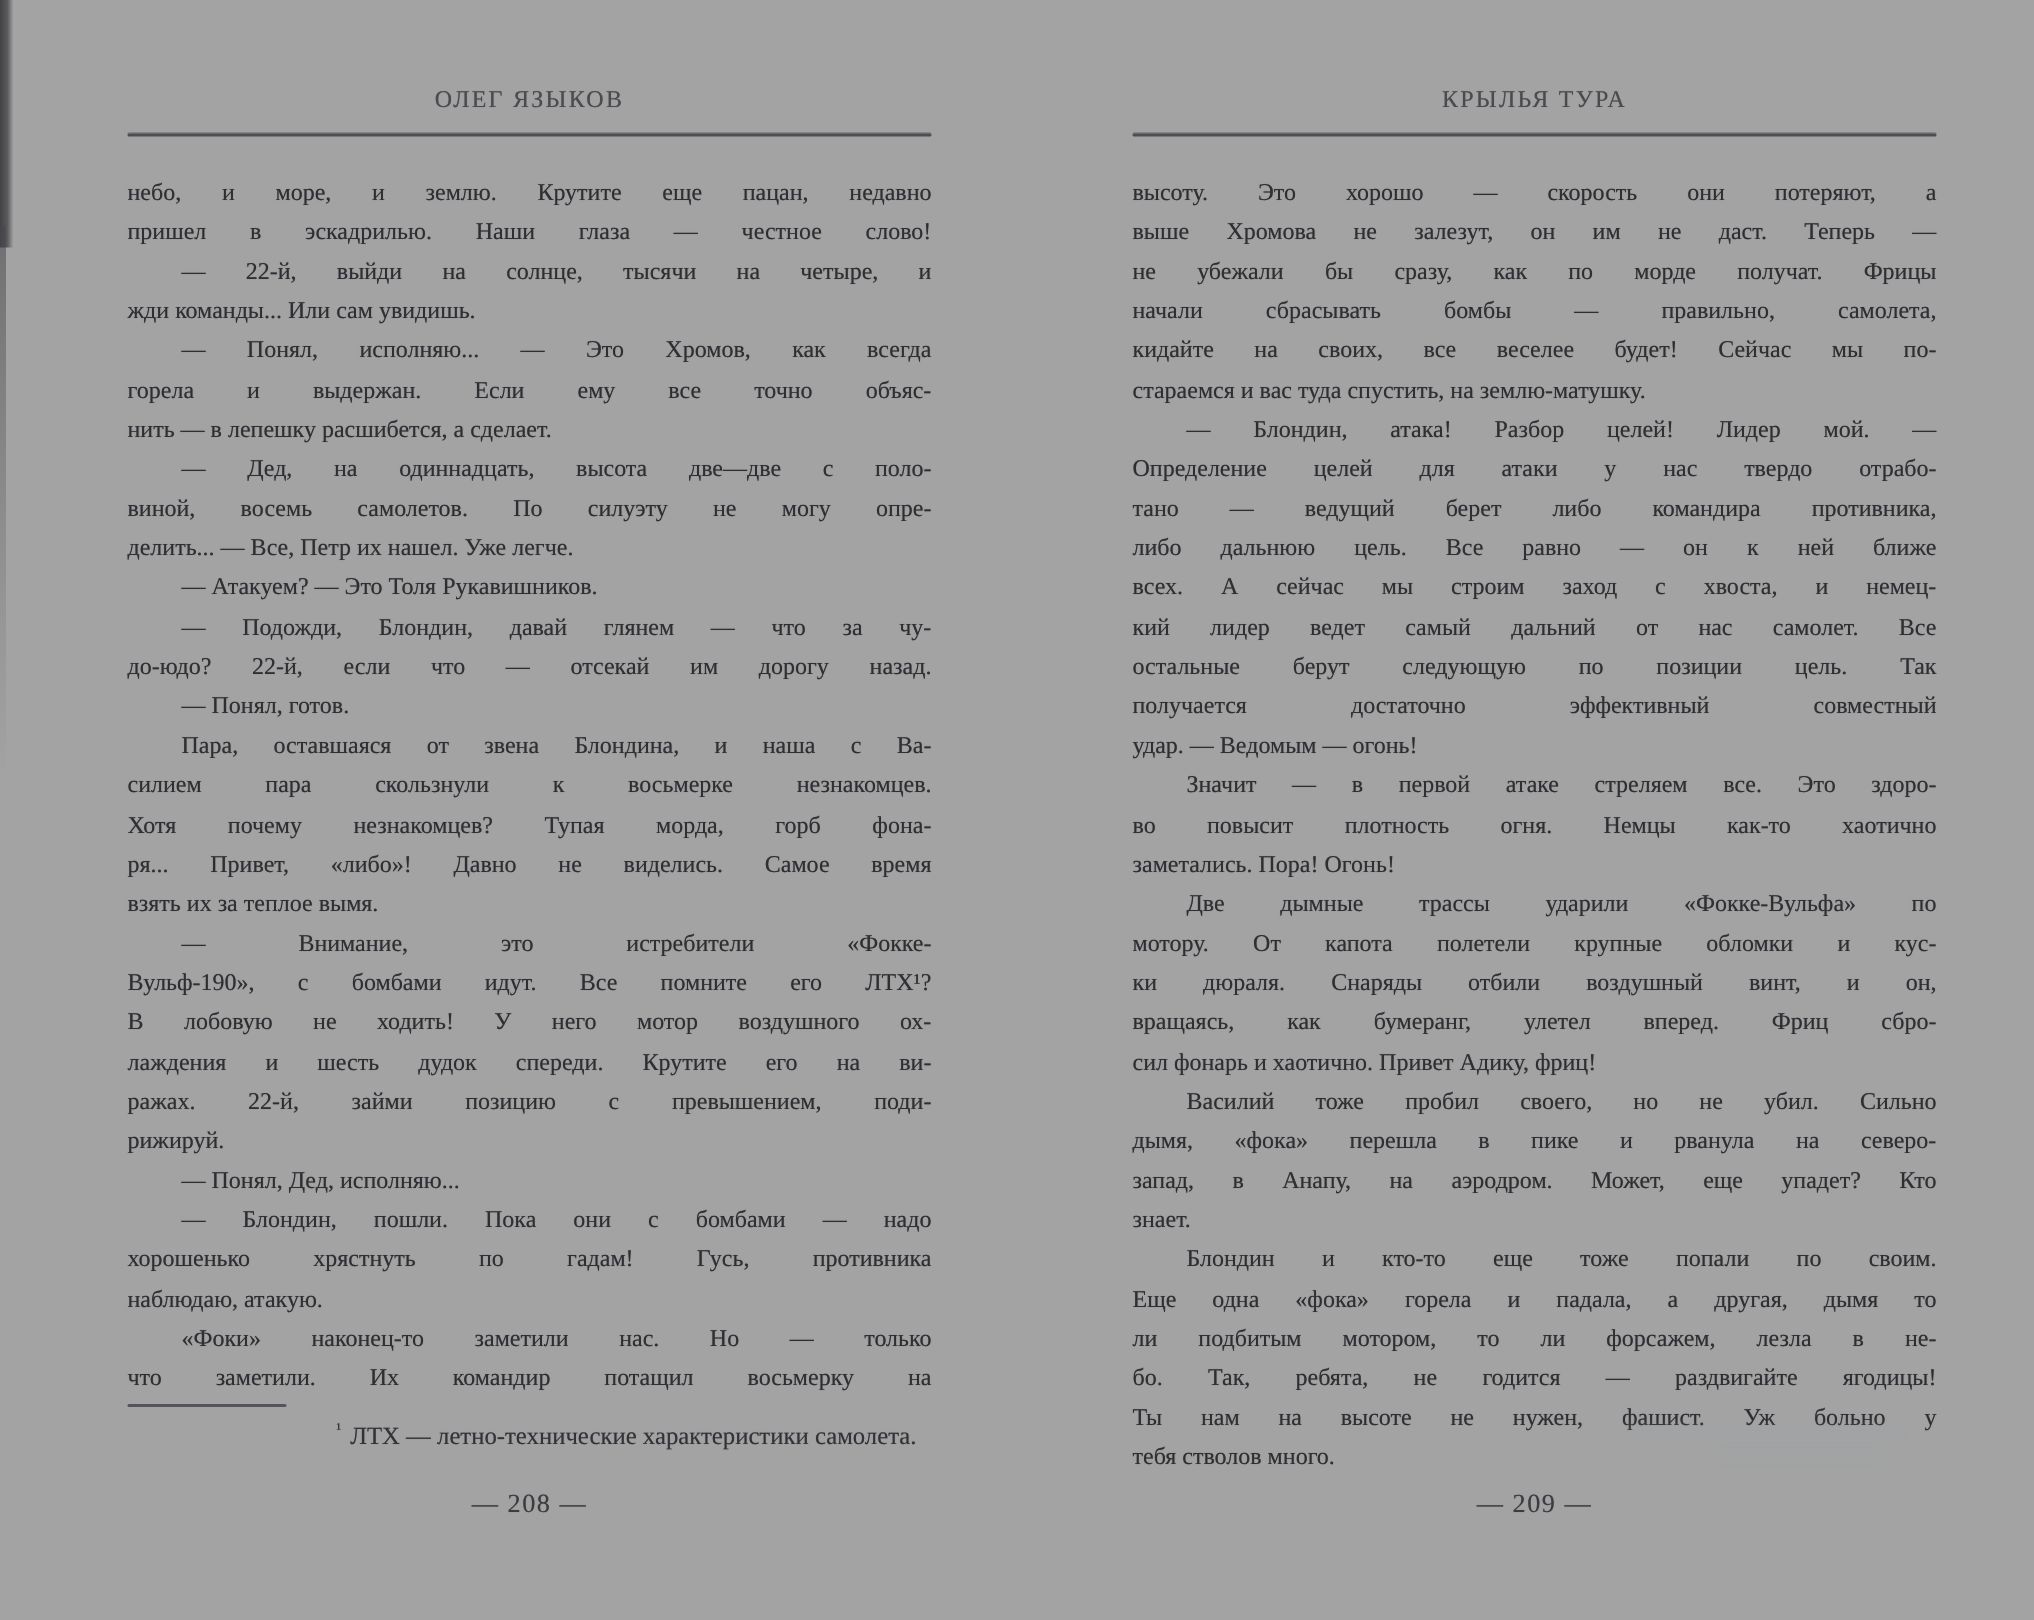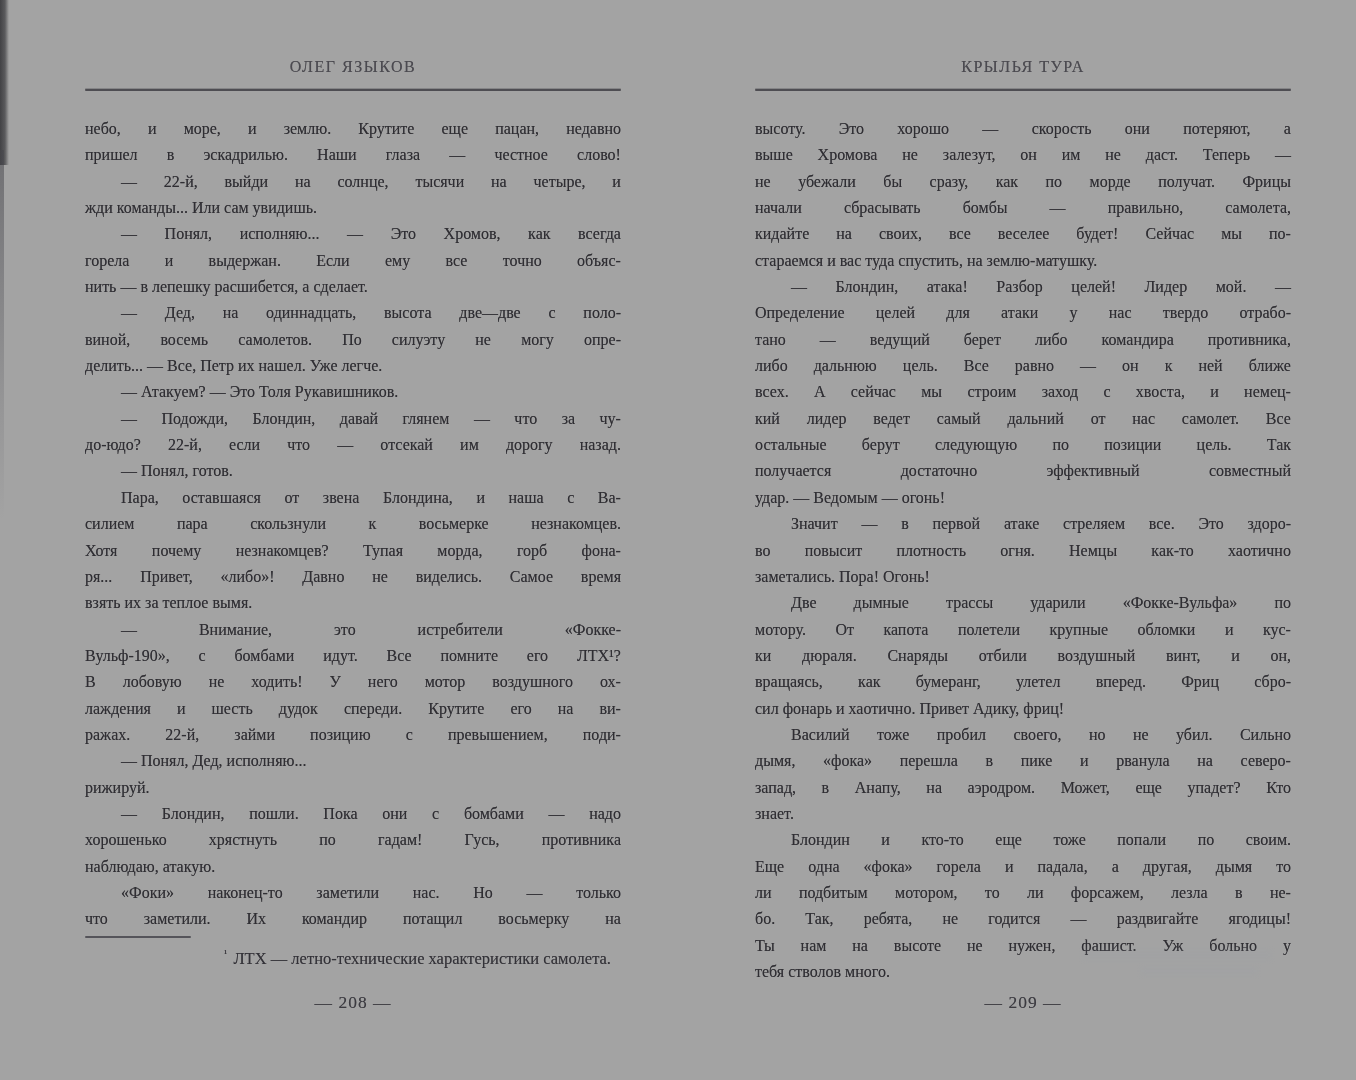--- a/index.html
+++ b/index.html
@@ -313,22 +313,22 @@
         </div>
         <div class="line just">
           <span>ражах.</span>
           <span>22-й,</span>
           <span>займи</span>
           <span>позицию</span>
           <span>с</span>
           <span>превышением,</span>
           <span>поди-</span>
         </div>
+        <div class="line">рижируй.</div>
         <div class="line ind">— Понял, Дед, исполняю...</div>
-        <div class="line">рижируй.</div>
         <div class="line ind just">
           <span>—</span>
           <span>Блондин,</span>
           <span>пошли.</span>
           <span>Пока</span>
           <span>они</span>
           <span>с</span>
           <span>бомбами</span>
           <span>—</span>
           <span>надо</span>

